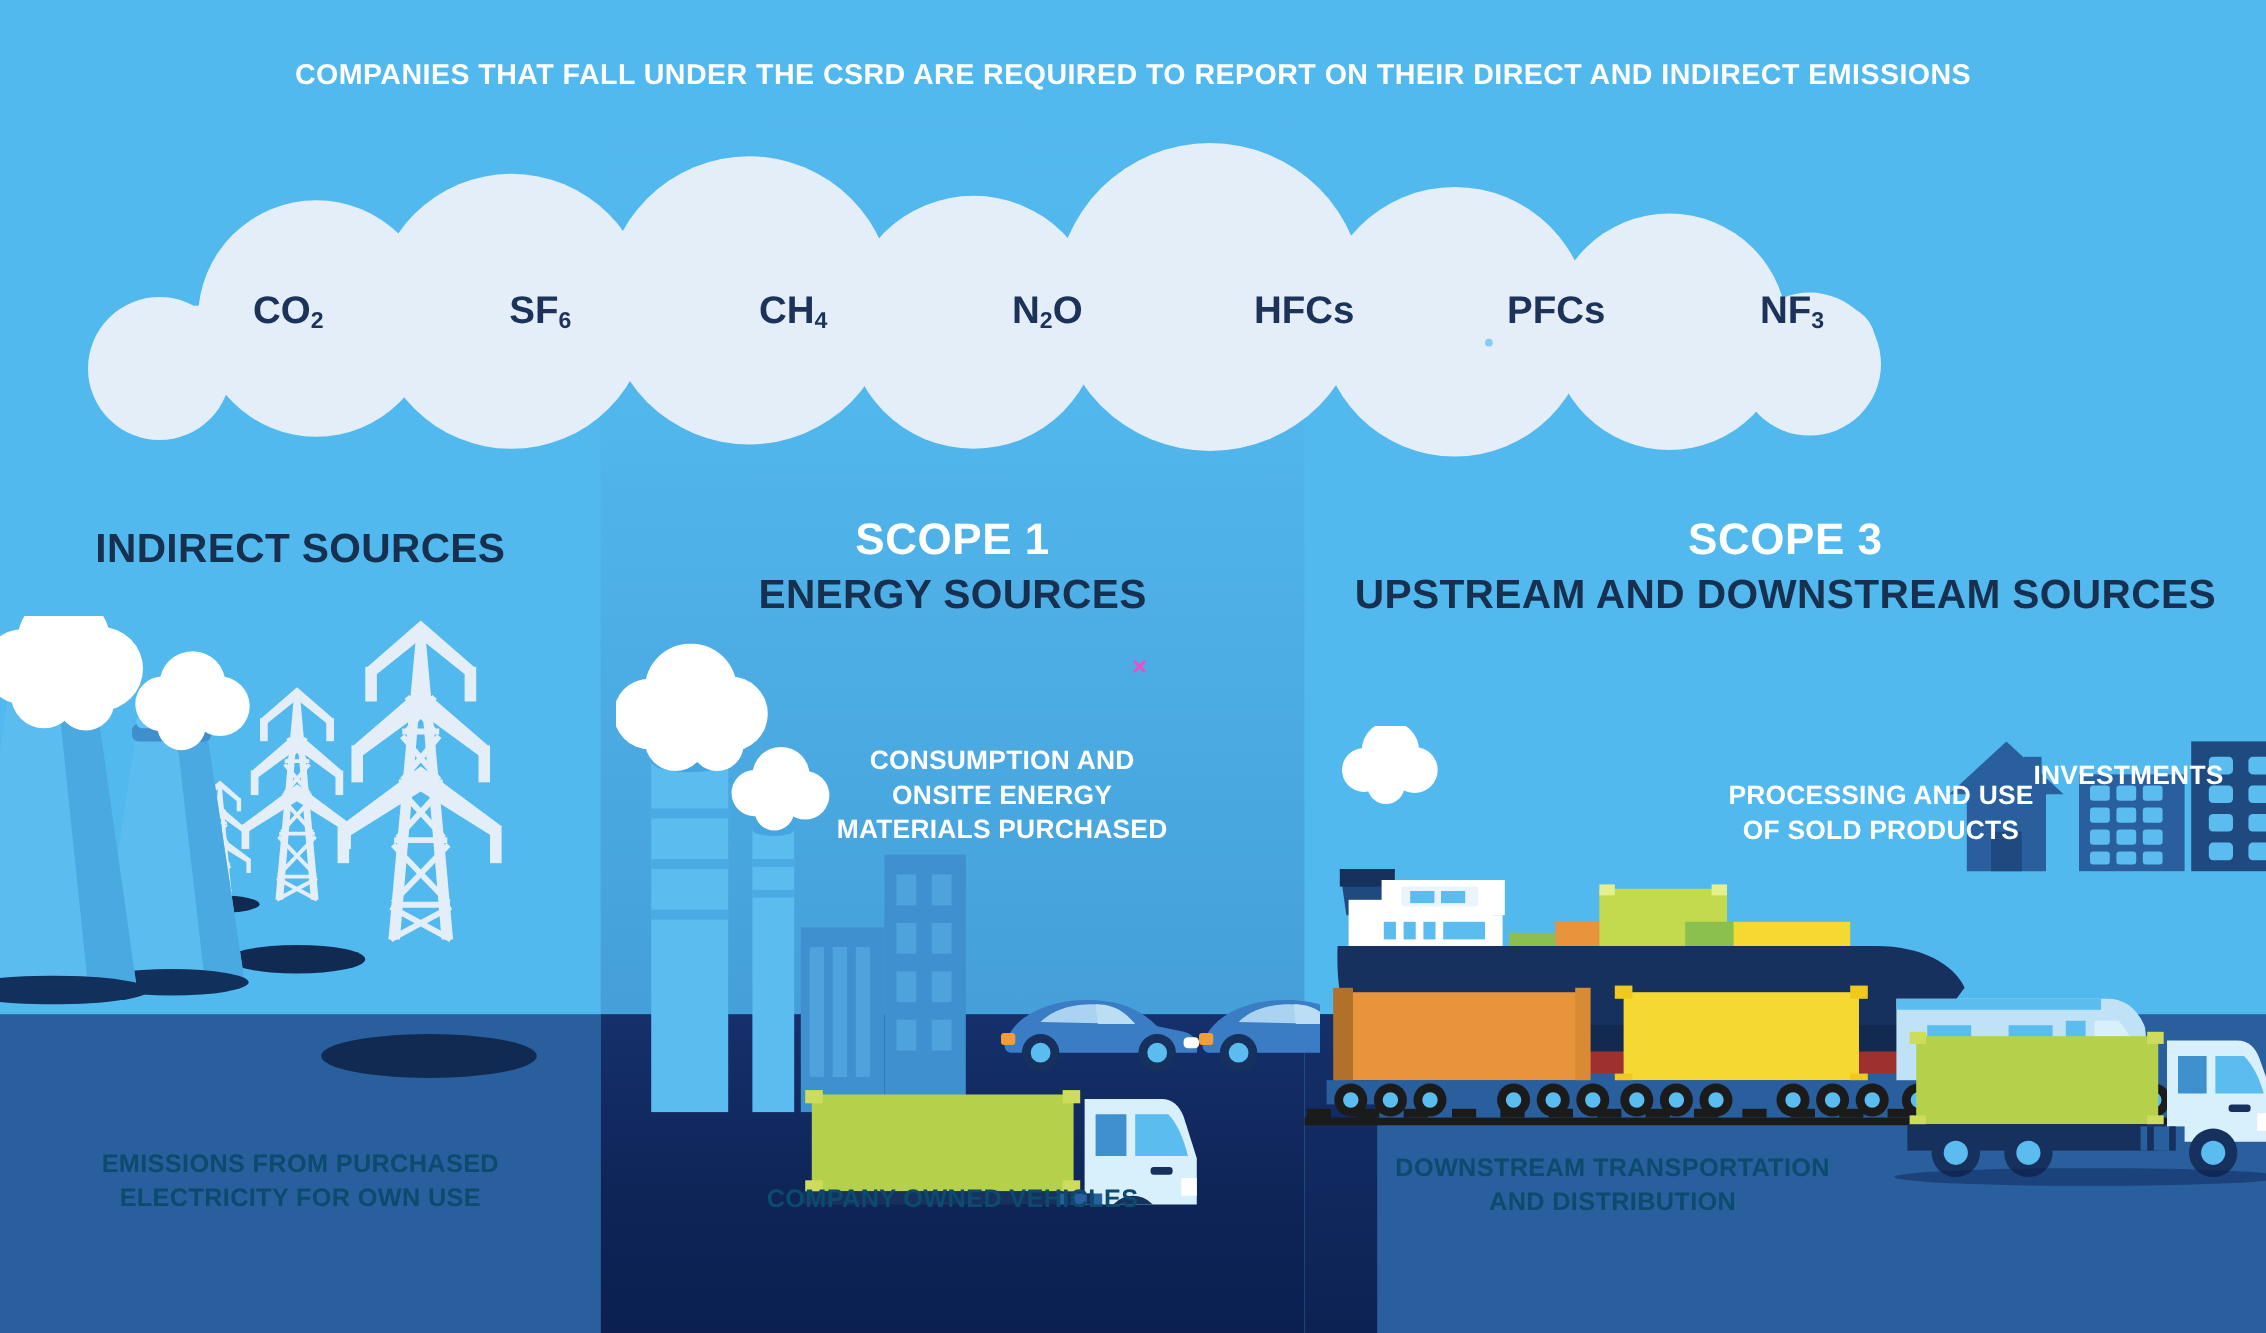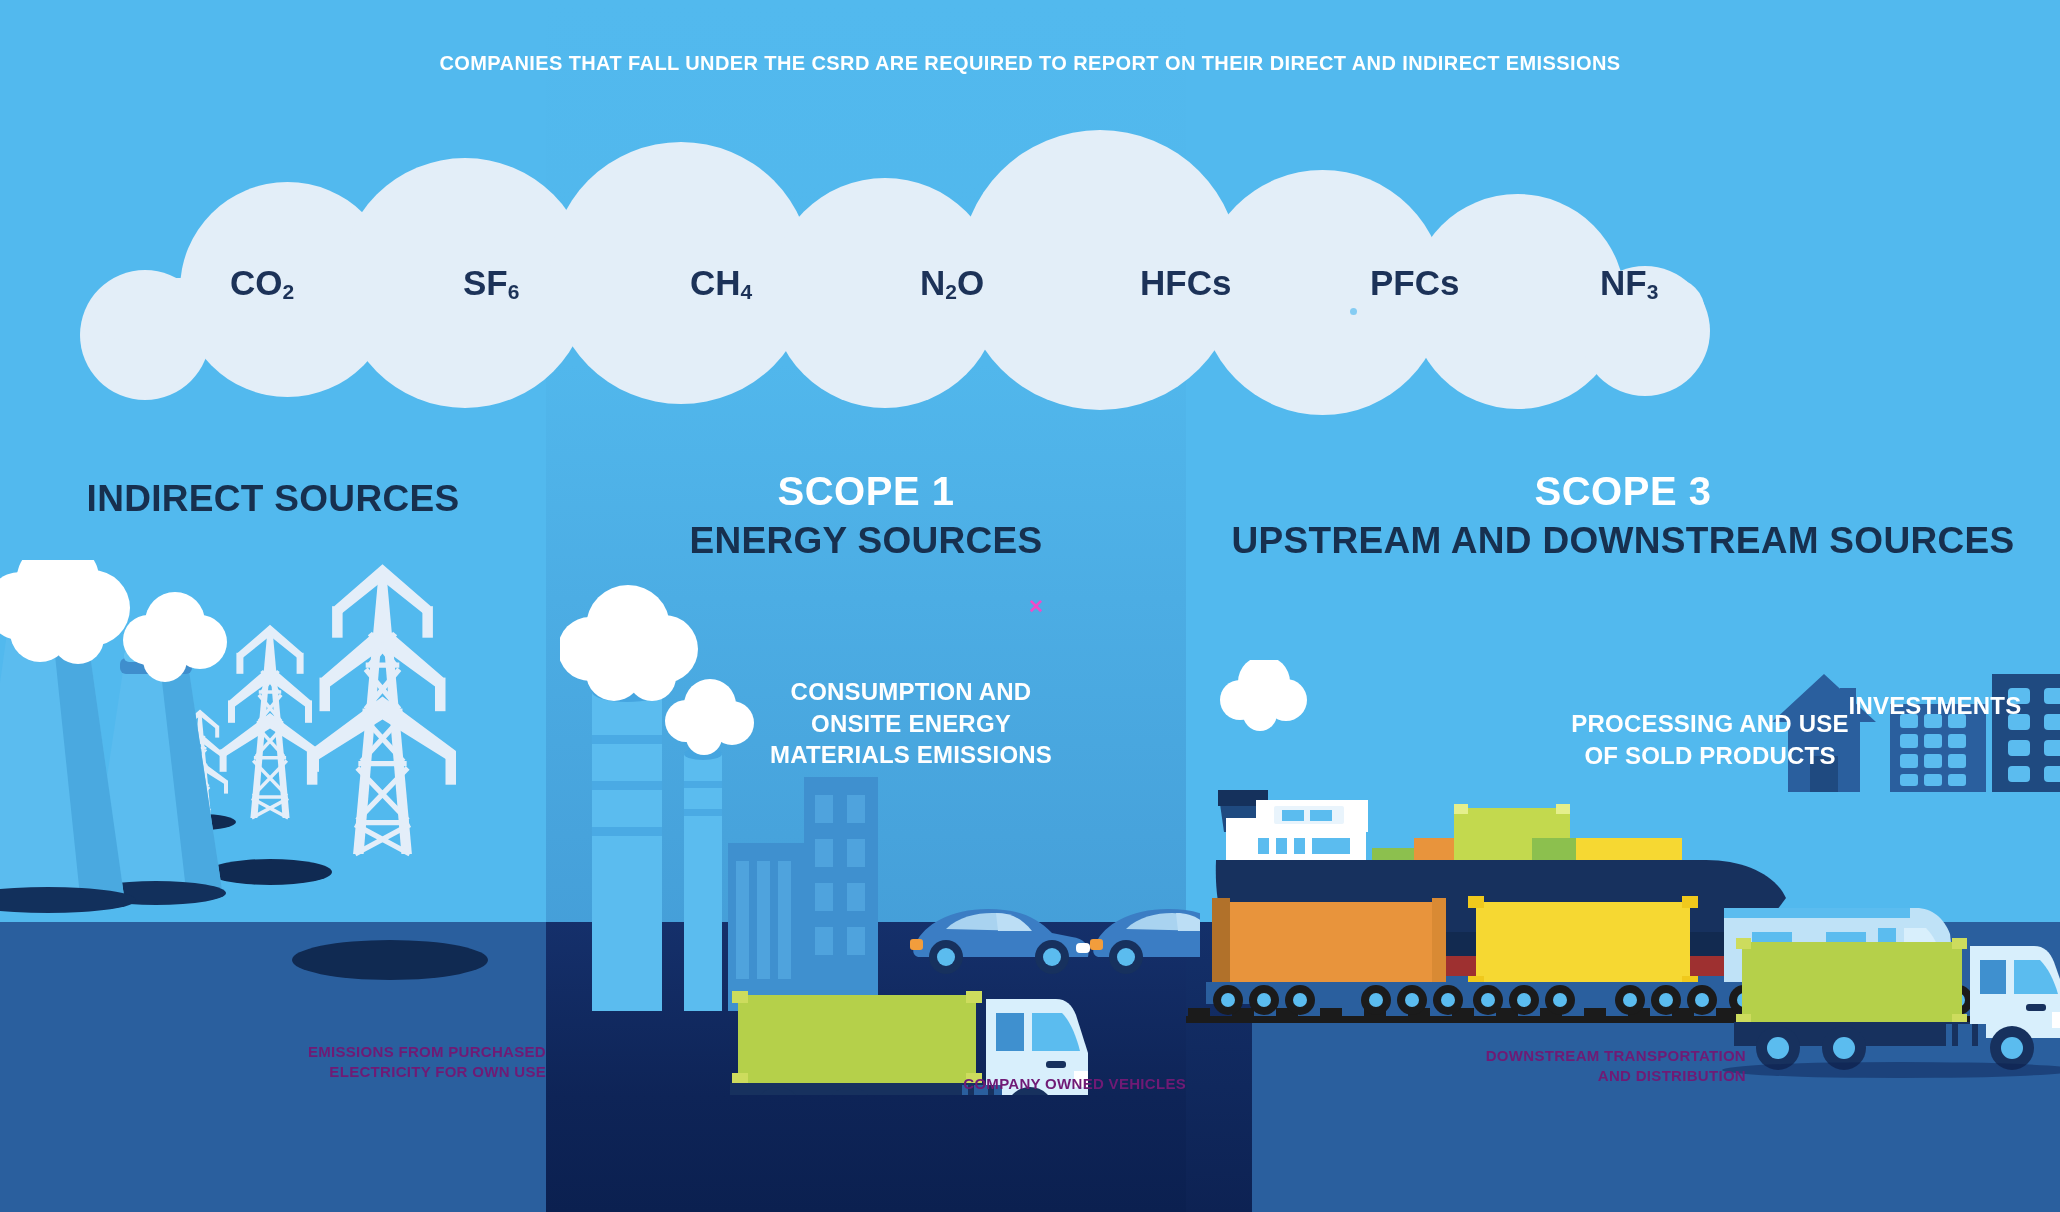--- a/index.html
+++ b/index.html
@@ -24,21 +24,21 @@
   .ground-left{position:absolute;left:0;top:922px;width:546px;height:290px;background:#2a5f9e;}
   .ground-mid{position:absolute;left:546px;top:922px;width:640px;height:290px;
               background:linear-gradient(180deg,#15306b 0%,#0e2457 60%,#0b2050 100%);}
   .ground-right-a{position:absolute;left:1186px;top:922px;width:874px;height:290px;background:#2a5f9e;}
   .ground-right-dark{position:absolute;left:1186px;top:922px;width:66px;height:290px;
               background:linear-gradient(180deg,#14306a 0%,#0d2253 100%);}
 
   
   .header{position:absolute;left:0;top:52px;width:2060px;text-align:center;}
   .header h1{
-    margin:0;font-size:20px;font-weight:bold;letter-spacing:.4px;
+    margin:0;font-size:26px;font-weight:bold;letter-spacing:.4px;
     color:#ffffff;font-family:"Liberation Sans", sans-serif;
   }
 
   
   .cloud-wrap{position:absolute;left:80px;top:120px;width:1640px;height:220px;}
   .cloud-body{position:absolute;left:15px;top:158px;width:1610px;height:62px;
               background:#e3eef8;border-radius:40px 40px 34px 34px;}
   .puff{position:absolute;background:#e3eef8;border-radius:50%;}
   .gases{position:absolute;left:80px;top:120px;width:1640px;height:220px;}
   .gas{
@@ -49,22 +49,22 @@
   .gas sub{font-size:21px;vertical-align:-4px;}
   .dot-artifact{position:absolute;left:1350px;top:308px;width:7px;height:7px;
                 background:#74c6f2;border-radius:50%;opacity:.85;}
 
   
   .scope-head{position:absolute;text-align:center;}
   .scope-title{font-size:40px;font-weight:bold;color:#ffffff;letter-spacing:.5px;line-height:1.05;}
   .scope-sub{font-size:37px;font-weight:bold;color:#17304f;letter-spacing:.3px;margin-top:8px;}
 
   
-  .caption{position:absolute;text-align:right;color:#701a75;
-           font-size:15px;font-weight:bold;line-height:1.35;letter-spacing:.3px;}
+  .caption{position:absolute;text-align:center;color:#0c4a6e;
+           font-size:23px;font-weight:bold;line-height:1.35;letter-spacing:.3px;}
   .caption-blue{position:absolute;text-align:center;color:#ffffff;
            font-size:24px;font-weight:bold;line-height:1.32;letter-spacing:.2px;}
 
   
   .art{position:absolute;}
   .magenta-x{position:absolute;left:1028px;top:595px;color:#f04bc8;font-size:19px;font-weight:bold;}
 </style>
 </head>
 <body>
 
@@ -294,21 +294,21 @@
         <circle cx="120" cy="116" r="12" fill="#5bbcef"></circle>
       <circle cx="300" cy="116" r="24" fill="#17315e"></circle>
         <circle cx="300" cy="116" r="12" fill="#5bbcef"></circle>
       <ellipse cx="180" cy="140" rx="190" ry="9" fill="#0b2050" opacity=".55"></ellipse>
     </g>
   </svg>
 
   <div class="caption-blue" style="left:736px;top:676px;width:350px;">
     <div>CONSUMPTION AND</div>
     <div>ONSITE ENERGY</div>
-    <div>MATERIALS EMISSIONS</div>
+    <div>MATERIALS PURCHASED</div>
   </div>
   <div class="magenta-x">✕</div>
 
   <div class="caption" style="left:546px;top:1074px;width:640px;">
     <div>COMPANY OWNED VEHICLES</div>
   </div>
 
   <svg class="art" style="left:1186px;top:660px;" width="874" height="500" viewBox="0 0 874 500">
 
     <g fill="#ffffff">

